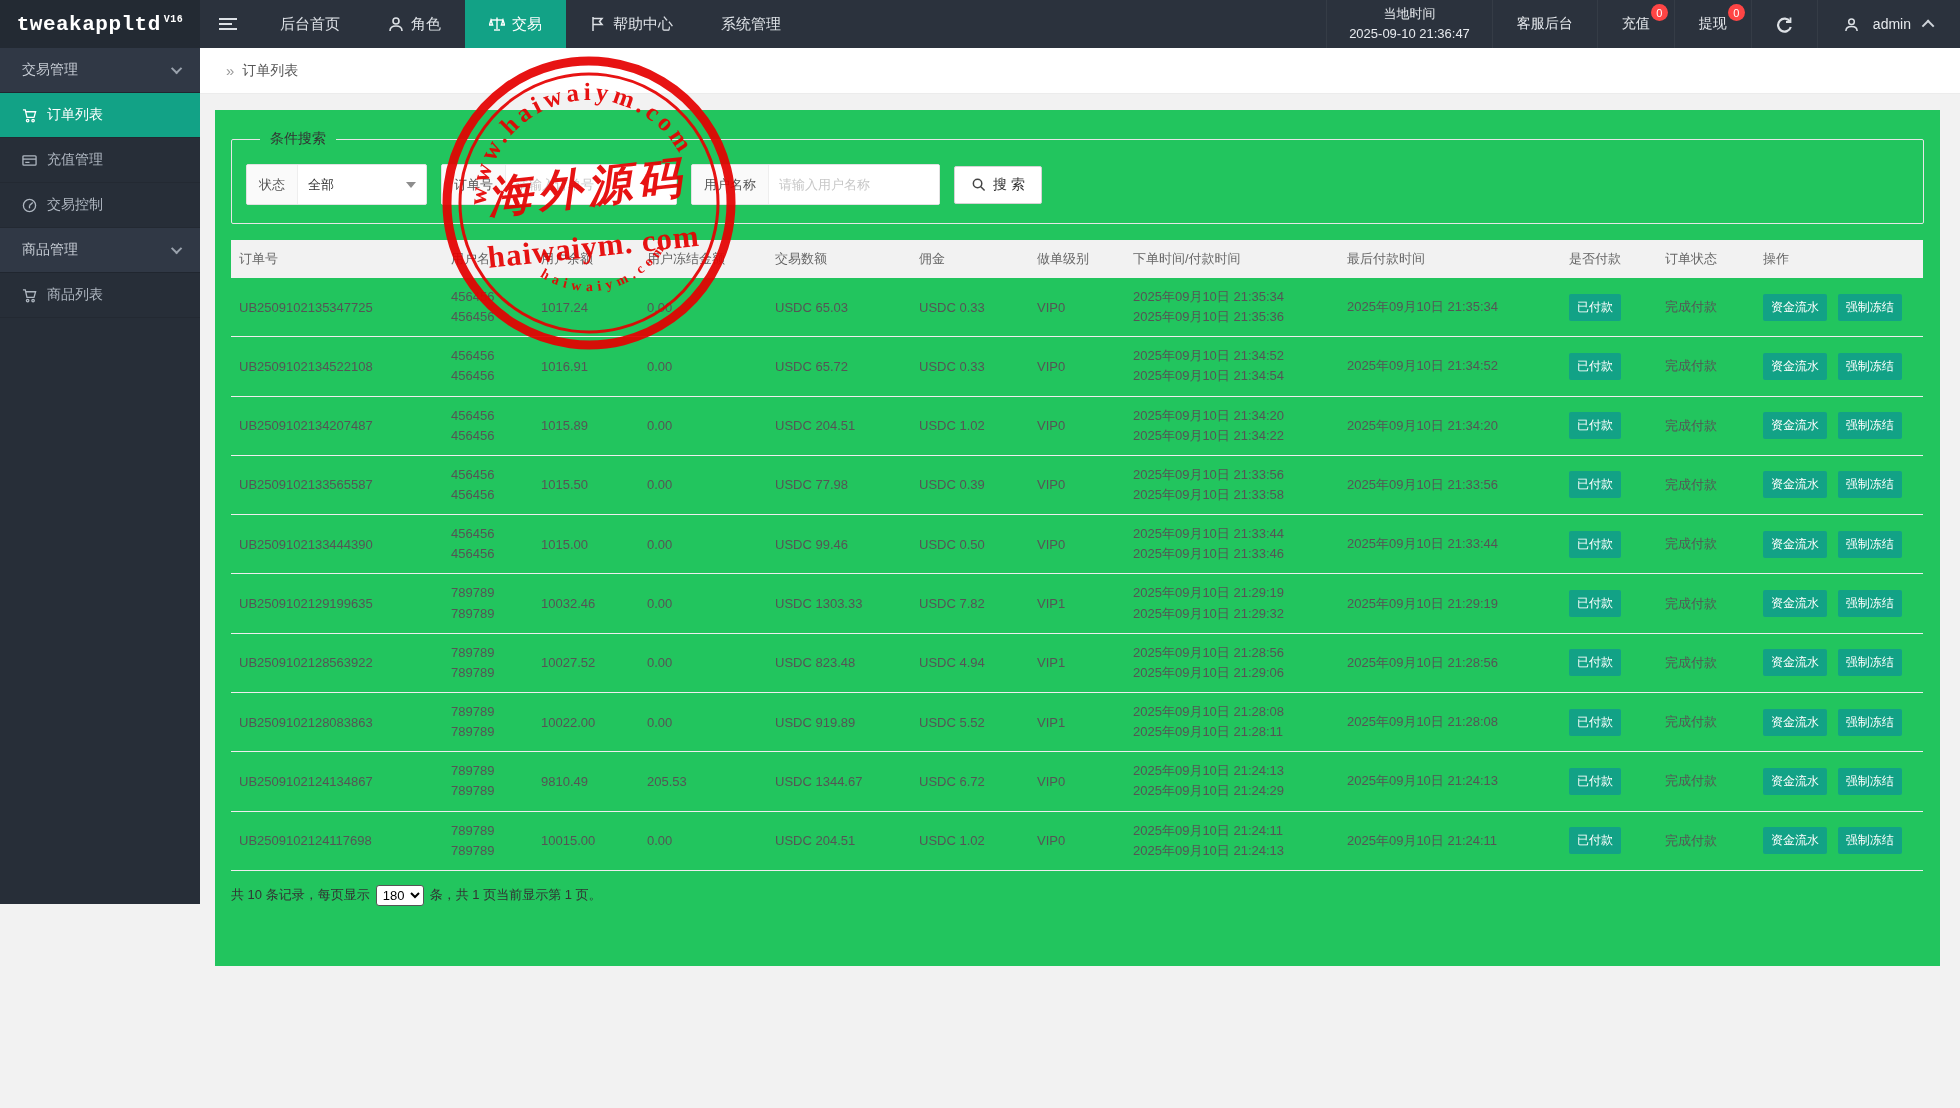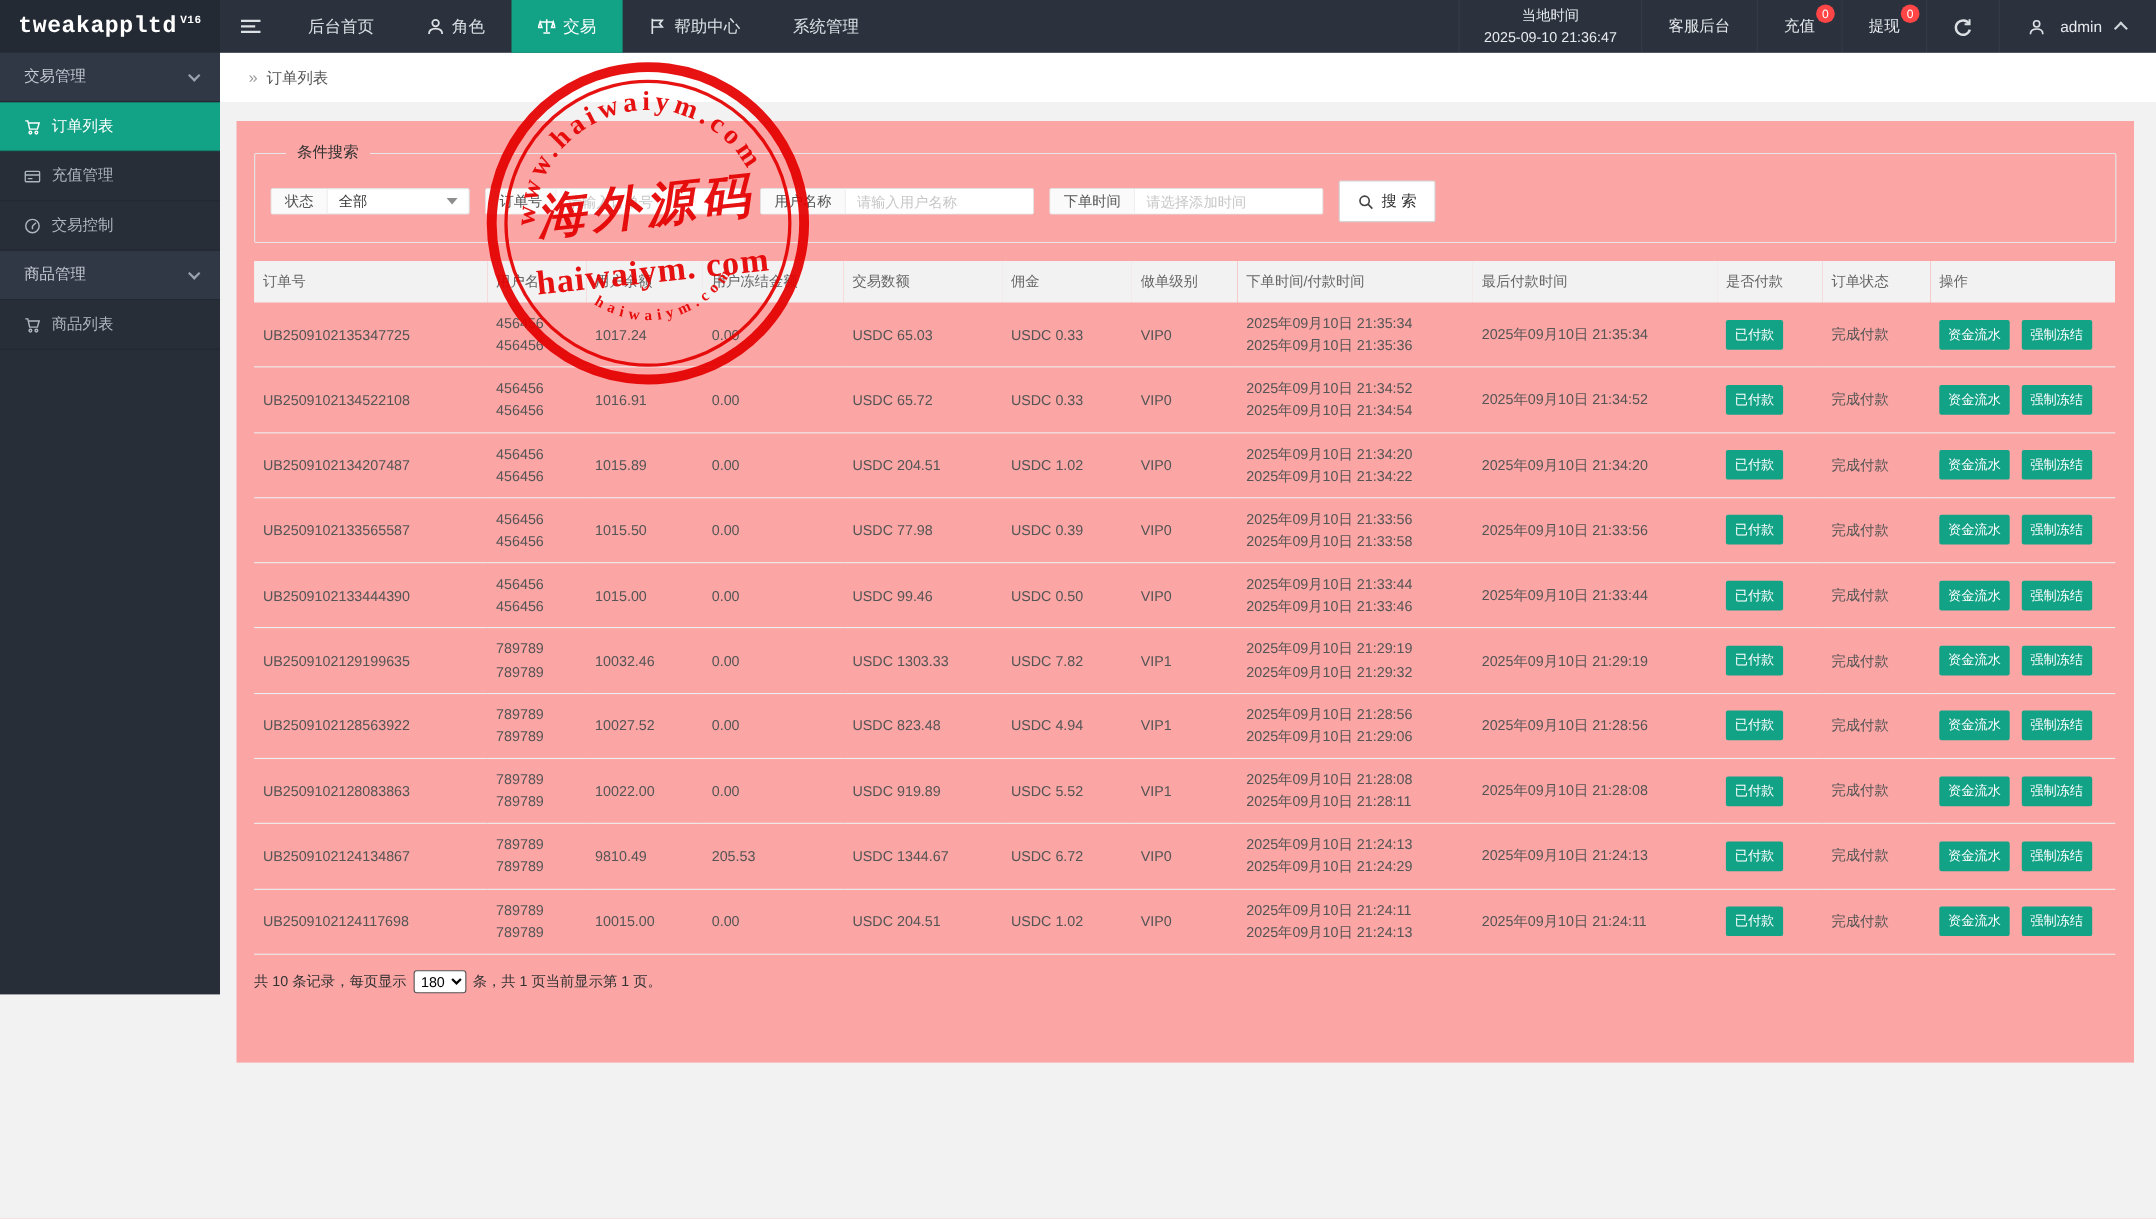--- a/index.html
+++ b/index.html
@@ -33,25 +33,25 @@
   .side-item { height:45px; display:flex; align-items:center; gap:10px; padding-left:22px; color:#aeb6c0; font-size:14px; cursor:pointer; border-bottom:1px solid #232932; }
   .side-item svg { width:15px; height:15px; flex:0 0 auto; }
   .side-item.active { background:var(--accent); color:#fff; }
 
   
   .crumbbar { position:absolute; left:200px; top:48px; width:1760px; height:46px; background:#fff; border-bottom:1px solid #ececec; display:flex; align-items:center; padding-left:26px; }
   .crumbbar .mark { color:#9a9a9a; font-size:15px; margin-right:8px; }
   .crumbbar .lbl { color:#555; font-size:14px; }
 
   
-  .card { position:absolute; left:215px; top:110px; width:1725px; height:856px; background:#fca5a5; }
+  .card { position:absolute; left:215px; top:110px; width:1725px; height:856px; background:#22c55e; }
   fieldset.search-field { margin:20px 16px 0 16px; border:1px solid #e6e6e6; border-radius:2px; padding:14px 14px 18px 14px; }
   fieldset.search-field legend { margin-left:14px; padding:0 10px; font-size:14px; color:#333; }
   .search-row { display:flex; align-items:center; gap:14px; margin-top:2px; }
-  .igroup { display:flex; align-items:stretch; height:24px; border:1px solid #e2e2e2; border-radius:2px; background:#fff; }
+  .igroup { display:flex; align-items:stretch; height:41px; border:1px solid #e2e2e2; border-radius:2px; background:#fff; }
   .igroup .ilabel { display:flex; align-items:center; padding:0 12px; background:#fafafa; border-right:1px solid #eee; color:#555; font-size:13px; white-space:nowrap; }
   .igroup input { border:0; outline:0; padding:0 10px; font-size:13px; color:#333; width:170px; font-family:inherit; }
   .igroup input::placeholder { color:#c7c7c7; }
   .sel { display:flex; align-items:center; width:128px; padding:0 10px; font-size:13px; color:#333; cursor:pointer; position:relative; }
   .sel .caret { margin-left:auto; width:0; height:0; border-left:5px solid transparent; border-right:5px solid transparent; border-top:6px solid #8d8d8d; }
   .search-btn { height:38px; display:flex; align-items:center; gap:7px; padding:0 16px; background:#fff; border:1px solid #d4d4d4; border-radius:2px; font-size:14px; color:#333; cursor:pointer; }
   .search-btn svg { width:15px; height:15px; }
 
   
   table.orders { width:1692px; margin:16px 16px 0 16px; border-collapse:collapse; table-layout:fixed; }
@@ -209,24 +209,20 @@
           <span class="caret"></span>
         </div>
       </div>
       <div class="igroup">
         <span class="ilabel">订单号</span>
         <input placeholder="请输入订单号" style="">
       </div>
       <div class="igroup">
         <span class="ilabel">用户名称</span>
         <input placeholder="请输入用户名称" style="">
-      </div>
-      <div class="igroup">
-        <span class="ilabel">下单时间</span>
-        <input placeholder="请选择添加时间" style="">
       </div>
       <button class="search-btn">
         <svg viewBox="0 0 16 16" fill="none" stroke="#444" stroke-width="1.6">
             <circle cx="7" cy="7" r="4.5"></circle>
             <line x1="10.5" y1="10.5" x2="14.5" y2="14.5"></line>
           </svg>
         <span>搜 索</span>
       </button>
     </div>
   </fieldset>

